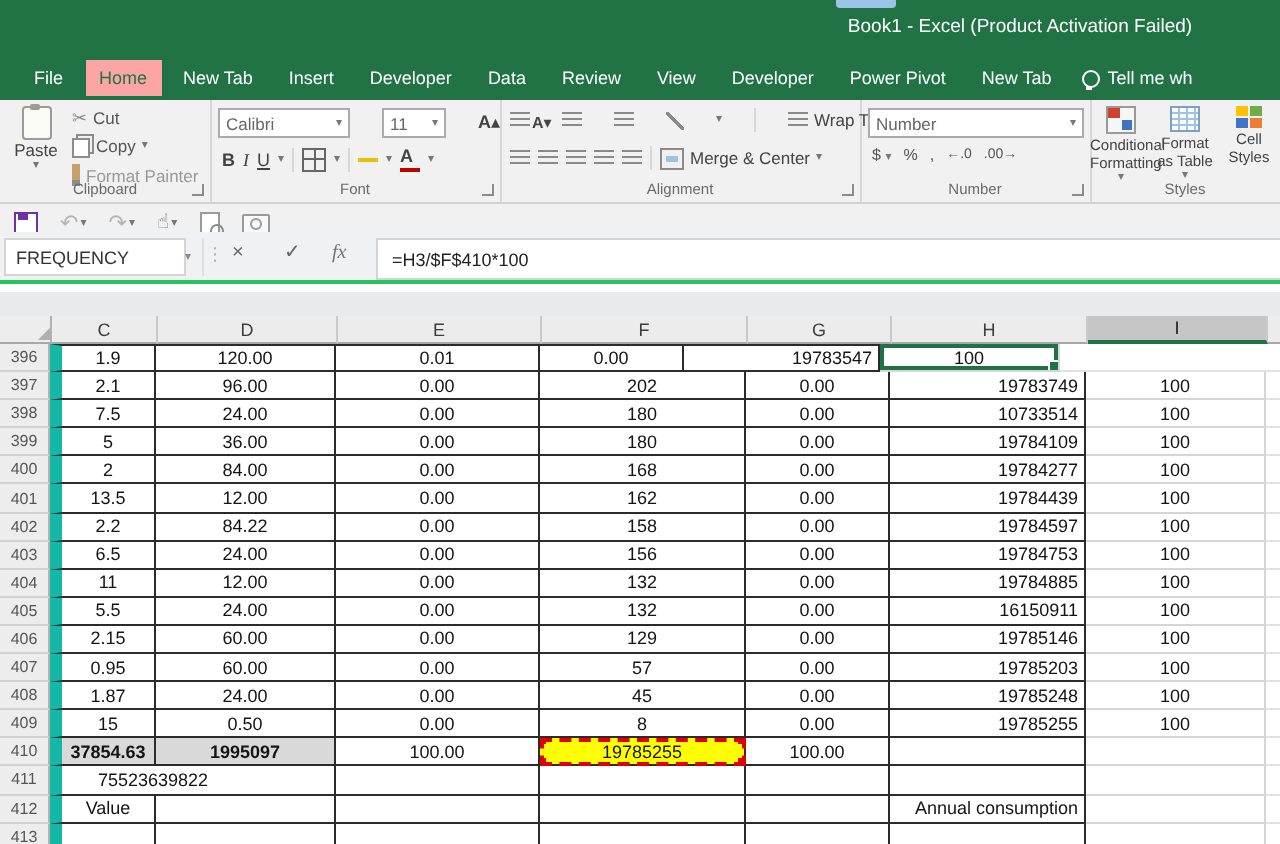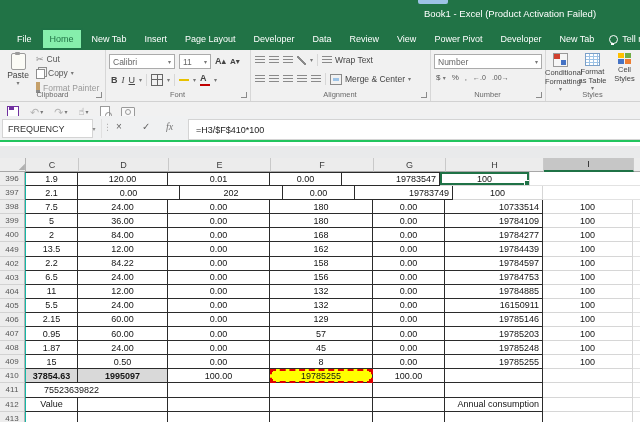--- a/index.html
+++ b/index.html
@@ -6,30 +6,30 @@
   body{width:640px;height:422px;position:relative;overflow:hidden;background:#fff;
        font-family:"Liberation Sans","DejaVu Sans",sans-serif;-webkit-font-smoothing:antialiased}
   
   .titlebar{position:absolute;top:0;left:0;right:0;height:28px;background:#217346}
   .accent{position:absolute;top:0;left:418px;width:30px;height:4px;background:#9dc3e6;border-radius:0 0 2px 2px}
   .title{position:absolute;top:8px;left:380px;width:260px;text-align:center;color:#fff;font-size:9.5px;white-space:nowrap}
   
   .tabsrow{position:absolute;top:28px;left:0;right:0;height:22px;background:#217346;display:flex;align-items:stretch;padding-left:8px;color:#fff;font-size:9px;overflow:hidden}
   .tabs{display:flex;align-items:stretch}
   .rtab{padding:0 9px;display:flex;align-items:center;white-space:nowrap;cursor:default}
-  .rtab.active{background:#86efac;color:#217346}
+  .rtab.active{background:#fca5a5;color:#217346}
   .tellme{display:flex;align-items:center;gap:4px;padding:0 6px;white-space:nowrap}
   .bulb{width:7px;height:7px;border:1px solid #fff;border-radius:50%;position:relative;flex:0 0 auto}
   .bulb::after{content:"";position:absolute;left:1px;top:7px;width:3px;height:2px;background:#fff}
   
   .ribbon{position:absolute;top:50px;left:0;right:0;height:51px;background:#f1f1f1;border-bottom:1px solid #d2d2d2;font-size:8.5px;color:#444}
   .rgroup{position:absolute;top:0;bottom:0;border-right:1px solid #d7d7d7}
   .glabel{position:absolute;bottom:2px;left:0;right:0;text-align:center;font-size:7.5px;color:#6a6a6a}
   .launcher{position:absolute;right:3px;bottom:3px;width:5px;height:5px;border-right:1px solid #8b8b8b;border-bottom:1px solid #8b8b8b}
-  .row1{position:absolute;top:4px;display:flex;align-items:center;gap:4px}
+  .row1{position:absolute;top:4px;display:flex;align-items:center;gap:16px}
   .row2{position:absolute;top:23px;display:flex;align-items:center;gap:4px}
   .dd{font-size:6px;color:#777;line-height:1}
   .whitebox{background:#fff;border:1px solid #ababab;height:13px;display:flex;align-items:center;justify-content:space-between;padding:0 3px;color:#666;font-size:8.5px}
   
   .pastebtn{position:absolute;left:4px;top:3px;width:28px;text-align:center;color:#444}
   .ico-paste{width:13px;height:15px;margin:0 auto;border:1px solid #9b9b9b;border-radius:2px;background:#fbfbf6;position:relative}
   .ico-paste::before{content:"";position:absolute;left:3px;top:-2px;width:5px;height:3px;background:#9b9b9b;border-radius:1px}
   .clipsmall{position:absolute;left:36px;top:4px;display:flex;flex-direction:column;gap:3px}
   .smbtn{display:flex;align-items:center;gap:3px;white-space:nowrap;color:#555}
   .smbtn.dis{color:#999}
@@ -85,21 +85,21 @@
   .corner{width:25px;background:#ededed;border-right:1px solid #b3b3b3;border-bottom:1px solid #a8a8a8;display:flex;align-items:flex-end;justify-content:flex-end;color:#b0b0b0;font-size:8px;line-height:1}
   .hcell{background:#ececec;border-right:1px solid #c9c9c9;border-bottom:1px solid #a8a8a8;color:#3d3d3d;display:flex;align-items:center;justify-content:center;box-sizing:border-box}
   .hcell.hsel{background:#c6c6c6;border-bottom:2px solid #1f7246;color:#1c1c1c}
   .hfill{flex:1;background:#ececec;border-bottom:1px solid #a8a8a8}
   .grow{display:flex;height:14.1px}
   .rowhdr{width:25px;flex:0 0 25px;background:#ededed;border-right:1px solid #b3b3b3;border-bottom:1px solid #d2d2d2;color:#555;font-size:8px;display:flex;align-items:center;justify-content:center;box-sizing:border-box}
   .cell{display:flex;align-items:center;justify-content:center;overflow:hidden;color:#141414;box-sizing:border-box;background:#fff;white-space:nowrap}
   .c0{width:53px;flex:0 0 53px}.c1{width:90px;flex:0 0 90px}.c2{width:102px;flex:0 0 102px}
   .c3{width:103px;flex:0 0 103px}.c4{width:72px;flex:0 0 72px}.c5{width:98px;flex:0 0 98px}.c6{width:90px;flex:0 0 90px}
   .tb{border-right:1px solid #2b2b2b;border-bottom:1px solid #2b2b2b}
-  .grow .tb.c0{border-left:1px solid #14b8a6}
+  .grow .tb.c0{border-left:6px solid #14b8a6}
   .r0 .tb{border-top:1px solid #2b2b2b}
   .c5.cell{justify-content:flex-end;padding-right:3px}
   .gcol{border-right:1px solid #d6d6d6;border-bottom:1px solid #d6d6d6}
   .gfill{flex:1;border-bottom:1px solid #e2e2e2}
   .fill-gray{background:#d9d9d9}
   .bold{font-weight:bold}
   .left{justify-content:flex-start;padding-left:4px}
   .spill{justify-content:flex-start;padding-left:18px;overflow:visible;border-right:none;position:relative;z-index:2;background:transparent}
   .marquee{background:#ffff00;position:relative;outline:2px dashed #e00000;outline-offset:-2px;z-index:3}
   .mq{position:absolute;width:4px;height:4px;background:#e00000;z-index:4}
@@ -114,27 +114,26 @@
   <div class="accent"></div>
   <div class="title">Book1 - Excel (Product Activation Failed)</div>
 </div>
 
 <div class="tabsrow">
   <div class="tabs">
       <div class="rtab">File</div>
       <div class="rtab active">Home</div>
       <div class="rtab">New Tab</div>
       <div class="rtab">Insert</div>
-      <div class="rtab">Page Layout</div>
       <div class="rtab">Developer</div>
       <div class="rtab">Data</div>
       <div class="rtab">Review</div>
       <div class="rtab">View</div>
+      <div class="rtab">Developer</div>
       <div class="rtab">Power Pivot</div>
-      <div class="rtab">Developer</div>
       <div class="rtab">New Tab</div>
     </div>
   <div class="tellme">
     <span class="bulb"></span>
     <span>Tell me wh</span>
   </div>
 </div>
 
 <div class="ribbon">
 
@@ -316,20 +315,21 @@
         <div class="cell c1 tb">120.00</div>
         <div class="cell c2 tb">0.01</div>
         <div class="cell c4 tb">0.00</div>
         <div class="cell c5 tb">19783547</div>
         <div class="cell c6 gcol active">100<span class="hnd"></span></div>
         <div class="gfill"></div>
       </div>
       <div class="grow">
         <div class="rowhdr">397</div>
         <div class="cell c0 tb">2.1</div>
+        <div class="cell c1 tb">96.00</div>
         <div class="cell c2 tb">0.00</div>
         <div class="cell c3 tb">202</div>
         <div class="cell c4 tb">0.00</div>
         <div class="cell c5 tb">19783749</div>
         <div class="cell c6 gcol">100</div>
         <div class="gfill"></div>
       </div>
       <div class="grow">
         <div class="rowhdr">398</div>
         <div class="cell c0 tb">7.5</div>
@@ -357,21 +357,21 @@
         <div class="cell c0 tb">2</div>
         <div class="cell c1 tb">84.00</div>
         <div class="cell c2 tb">0.00</div>
         <div class="cell c3 tb">168</div>
         <div class="cell c4 tb">0.00</div>
         <div class="cell c5 tb">19784277</div>
         <div class="cell c6 gcol">100</div>
         <div class="gfill"></div>
       </div>
       <div class="grow">
-        <div class="rowhdr">449</div>
+        <div class="rowhdr">401</div>
         <div class="cell c0 tb">13.5</div>
         <div class="cell c1 tb">12.00</div>
         <div class="cell c2 tb">0.00</div>
         <div class="cell c3 tb">162</div>
         <div class="cell c4 tb">0.00</div>
         <div class="cell c5 tb">19784439</div>
         <div class="cell c6 gcol">100</div>
         <div class="gfill"></div>
       </div>
       <div class="grow">

